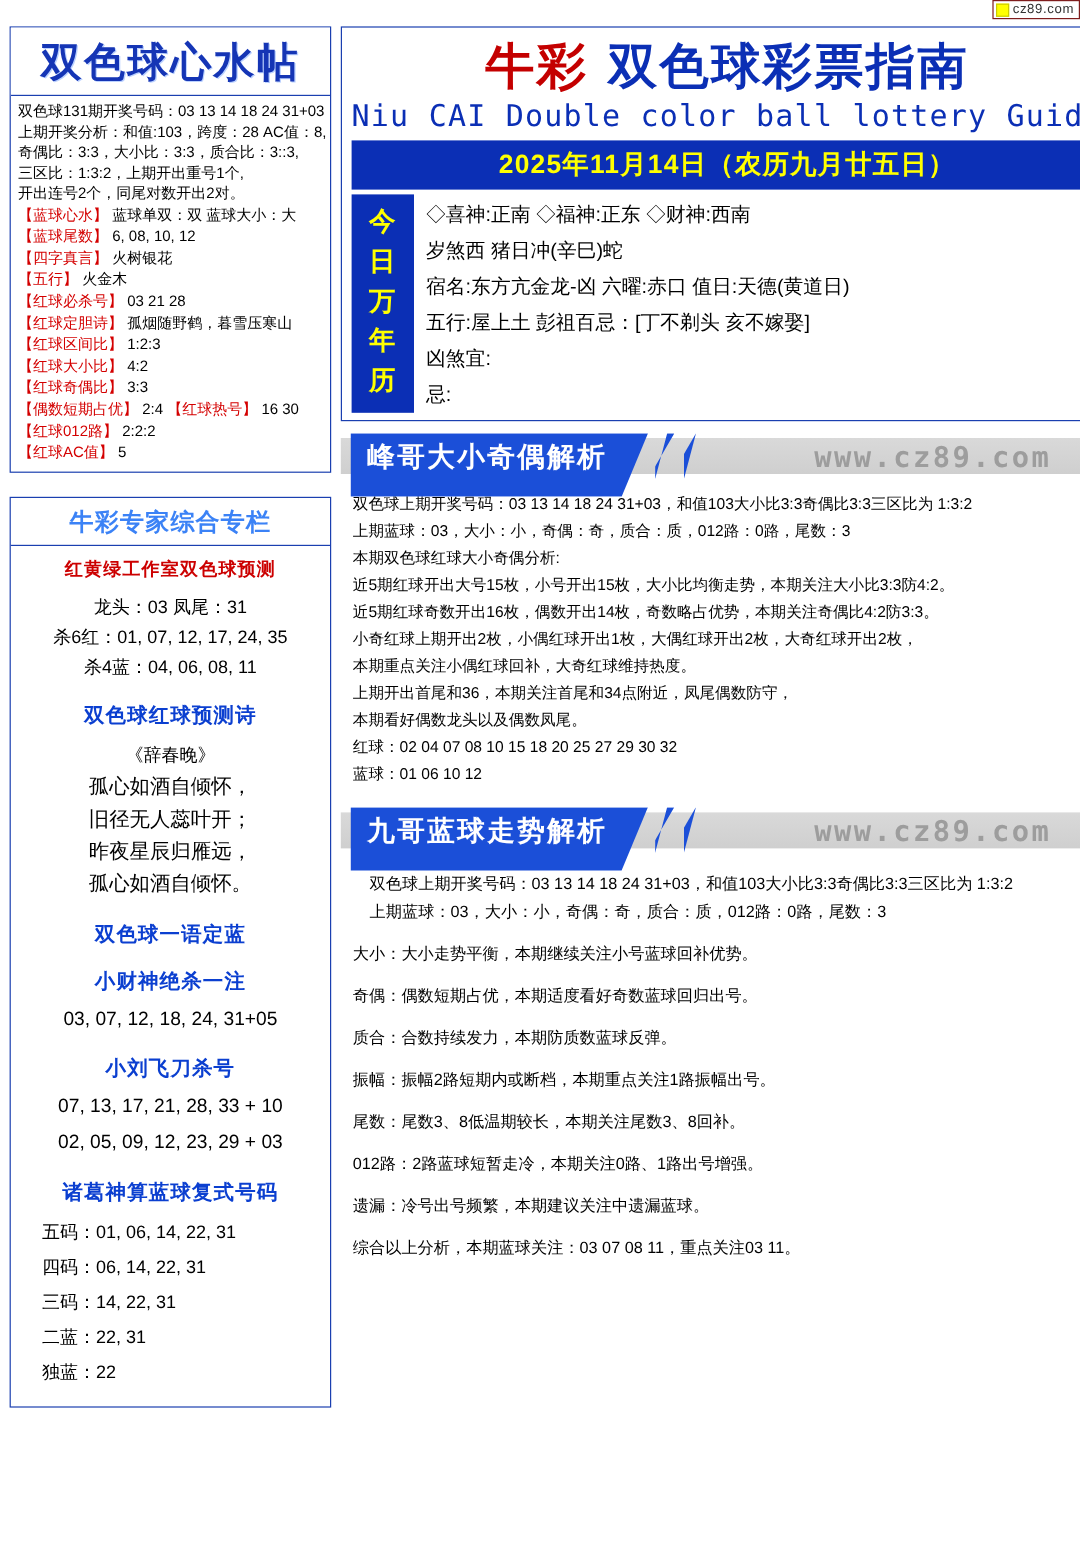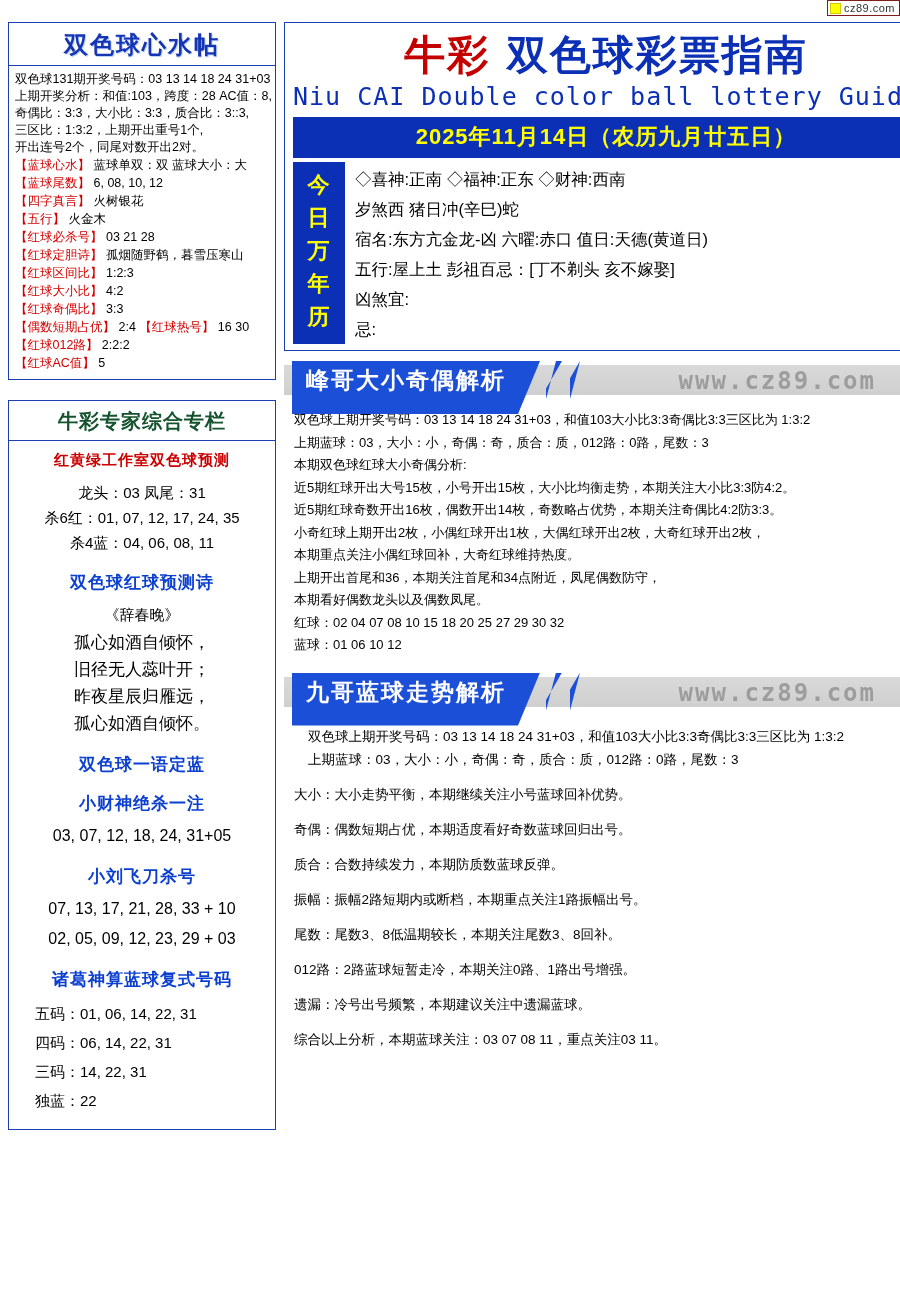--- a/index.html
+++ b/index.html
@@ -55,21 +55,21 @@
     box-sizing:border-box;
   }
   .xinshui-title{
     text-align:center;
     padding:6px 0 4px;
     border-bottom:1px solid #1a3fb0;
     background:#fff;
   }
   .xinshui-title span{
     font-family:"DejaVu Sans", sans-serif;
-    font-size:24px;
+    font-size:34px;
     font-weight:bold;
     color:#1535b5;
     letter-spacing:2px;
     text-shadow:1px 1px 0 #bcd2ff;
   }
   .xs-body{
     padding:5px 6px 7px 6px;
     font-size:12.5px;
     line-height:17px;
   }
@@ -81,21 +81,21 @@
   
   .zl-head{
     padding:7px 0 5px;
     text-align:center;
     border-bottom:1px solid #1a3fb0;
   }
   .zl-head span{
     font-family:"DejaVu Sans", sans-serif;
     font-size:20px;
     font-weight:bold;
-    color:#14532d;
+    color:#3b82f6;
     letter-spacing:1px;
   }
   .zl-body{padding:8px 4px 14px;}
   .sub-red{
     text-align:center;
     color:#cc0000;
     font-weight:bold;
     font-size:15px;
     margin:2px 0 10px;
     letter-spacing:1px;
@@ -364,20 +364,21 @@
 
           <div class="sec-title">小刘飞刀杀号</div>
           <div class="big-center">07, 13, 17, 21, 28, 33  +  10</div>
           <div class="big-center">02, 05, 09, 12, 23, 29  +  03</div>
 
           <div class="sec-title">诸葛神算蓝球复式号码</div>
           <div class="kv-list">
             <div>五码：01, 06, 14, 22, 31</div>
             <div>四码：06, 14, 22, 31</div>
             <div>三码：14, 22, 31</div>
+            <div>二蓝：22, 31</div>
             <div>独蓝：22</div>
           </div>
         </div>
       </div>
     </div>
 
     <div class="col-right">
 
       <div class="guide-head">
         <div class="guide-cn">

